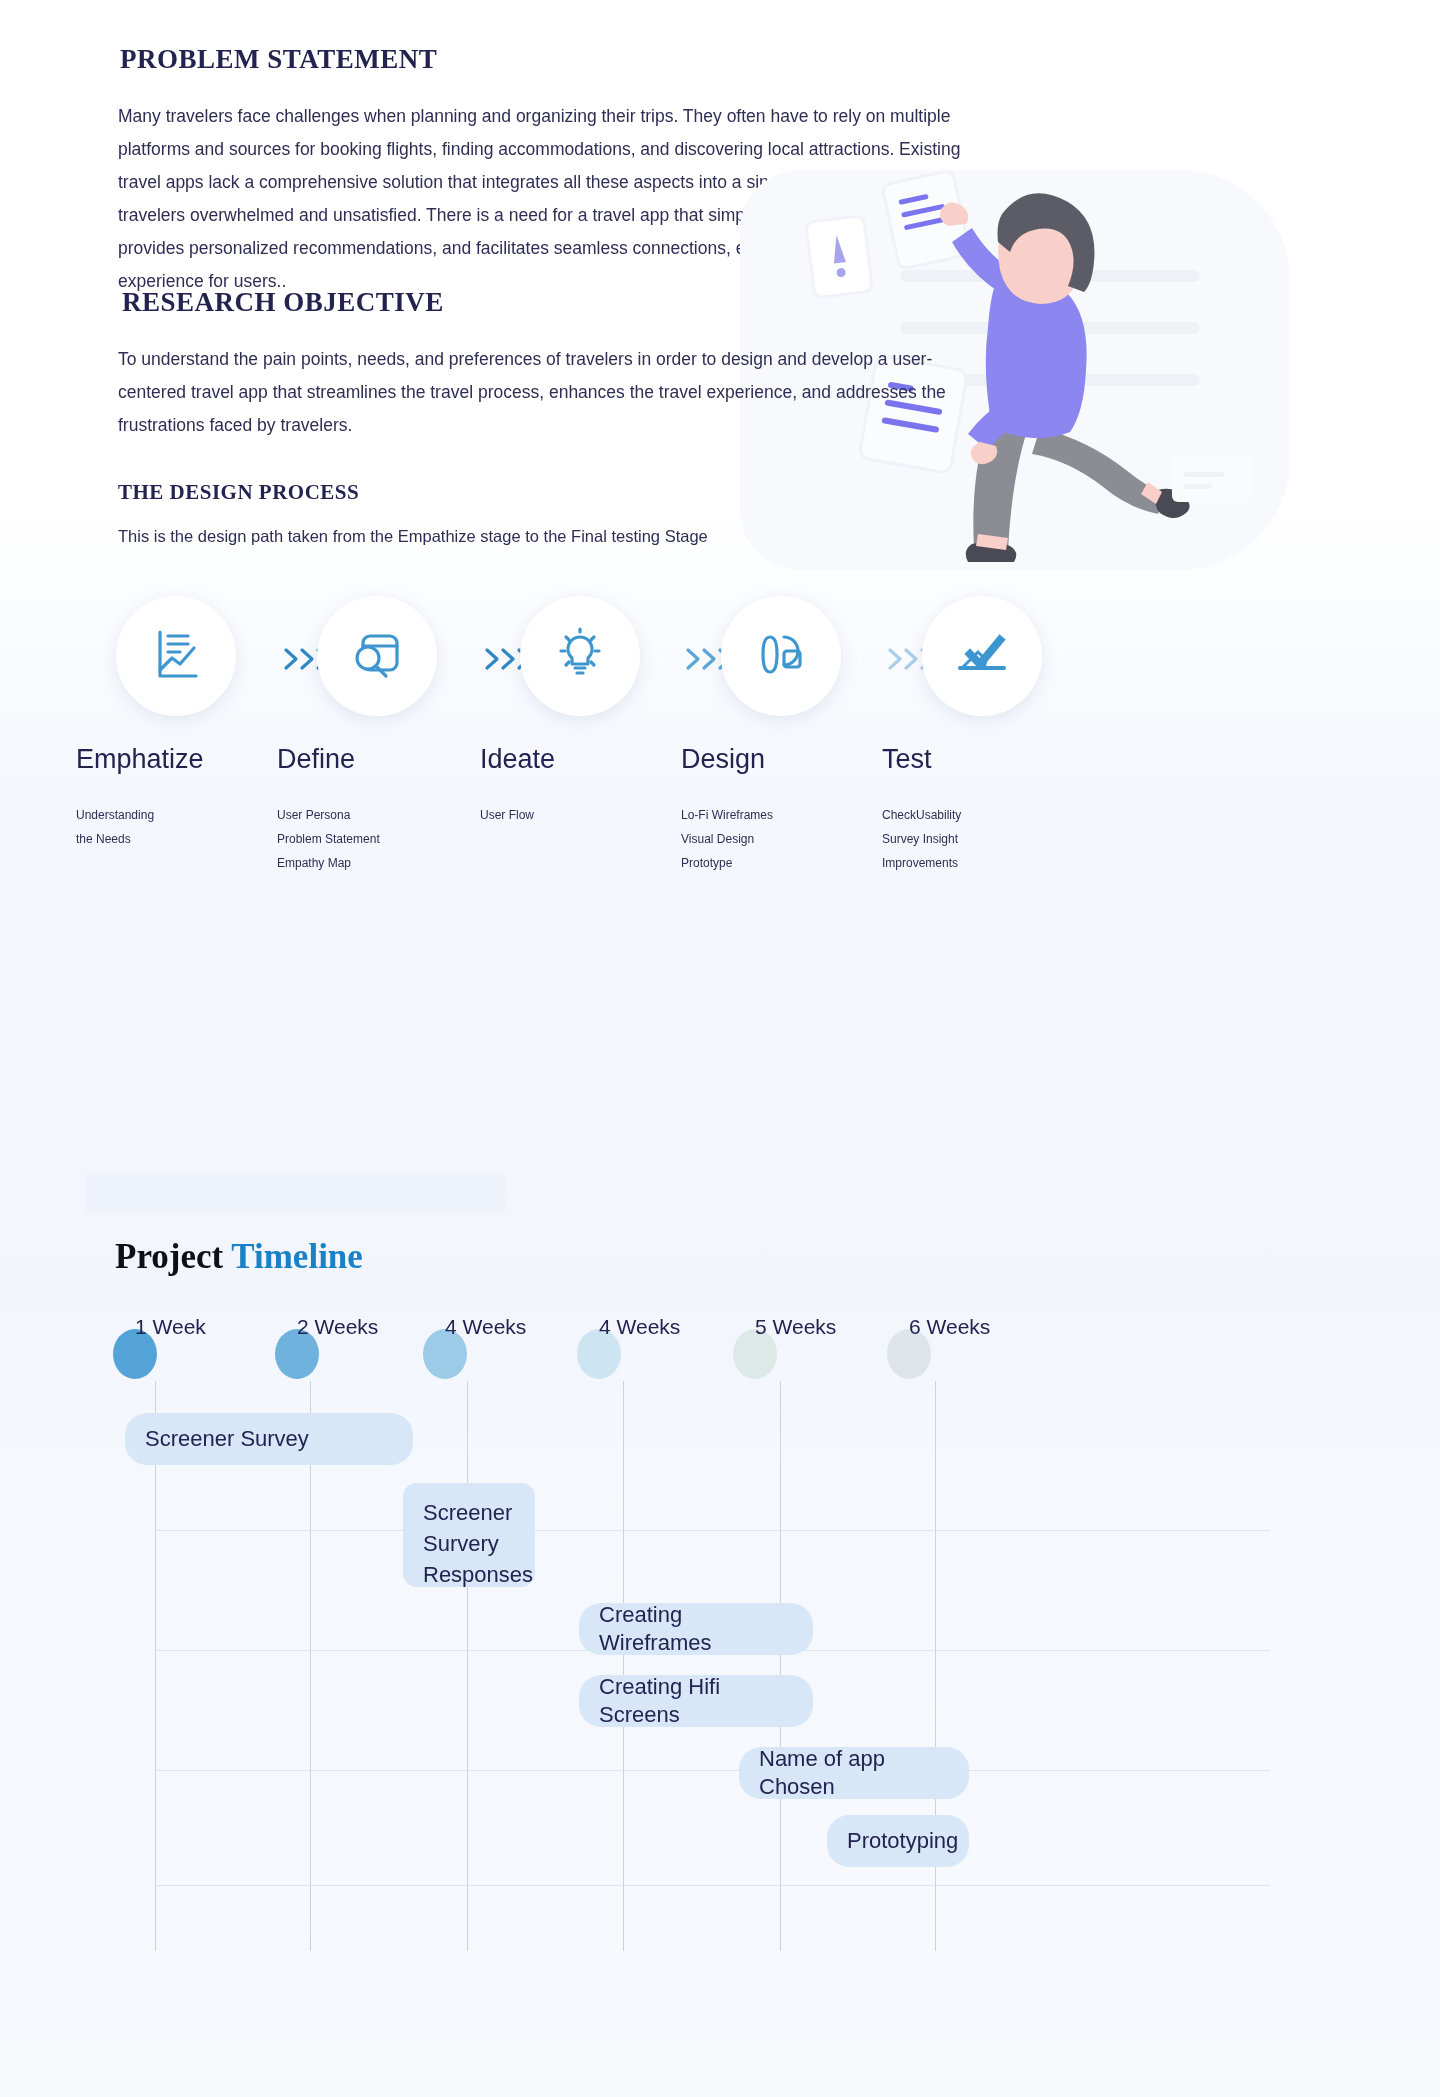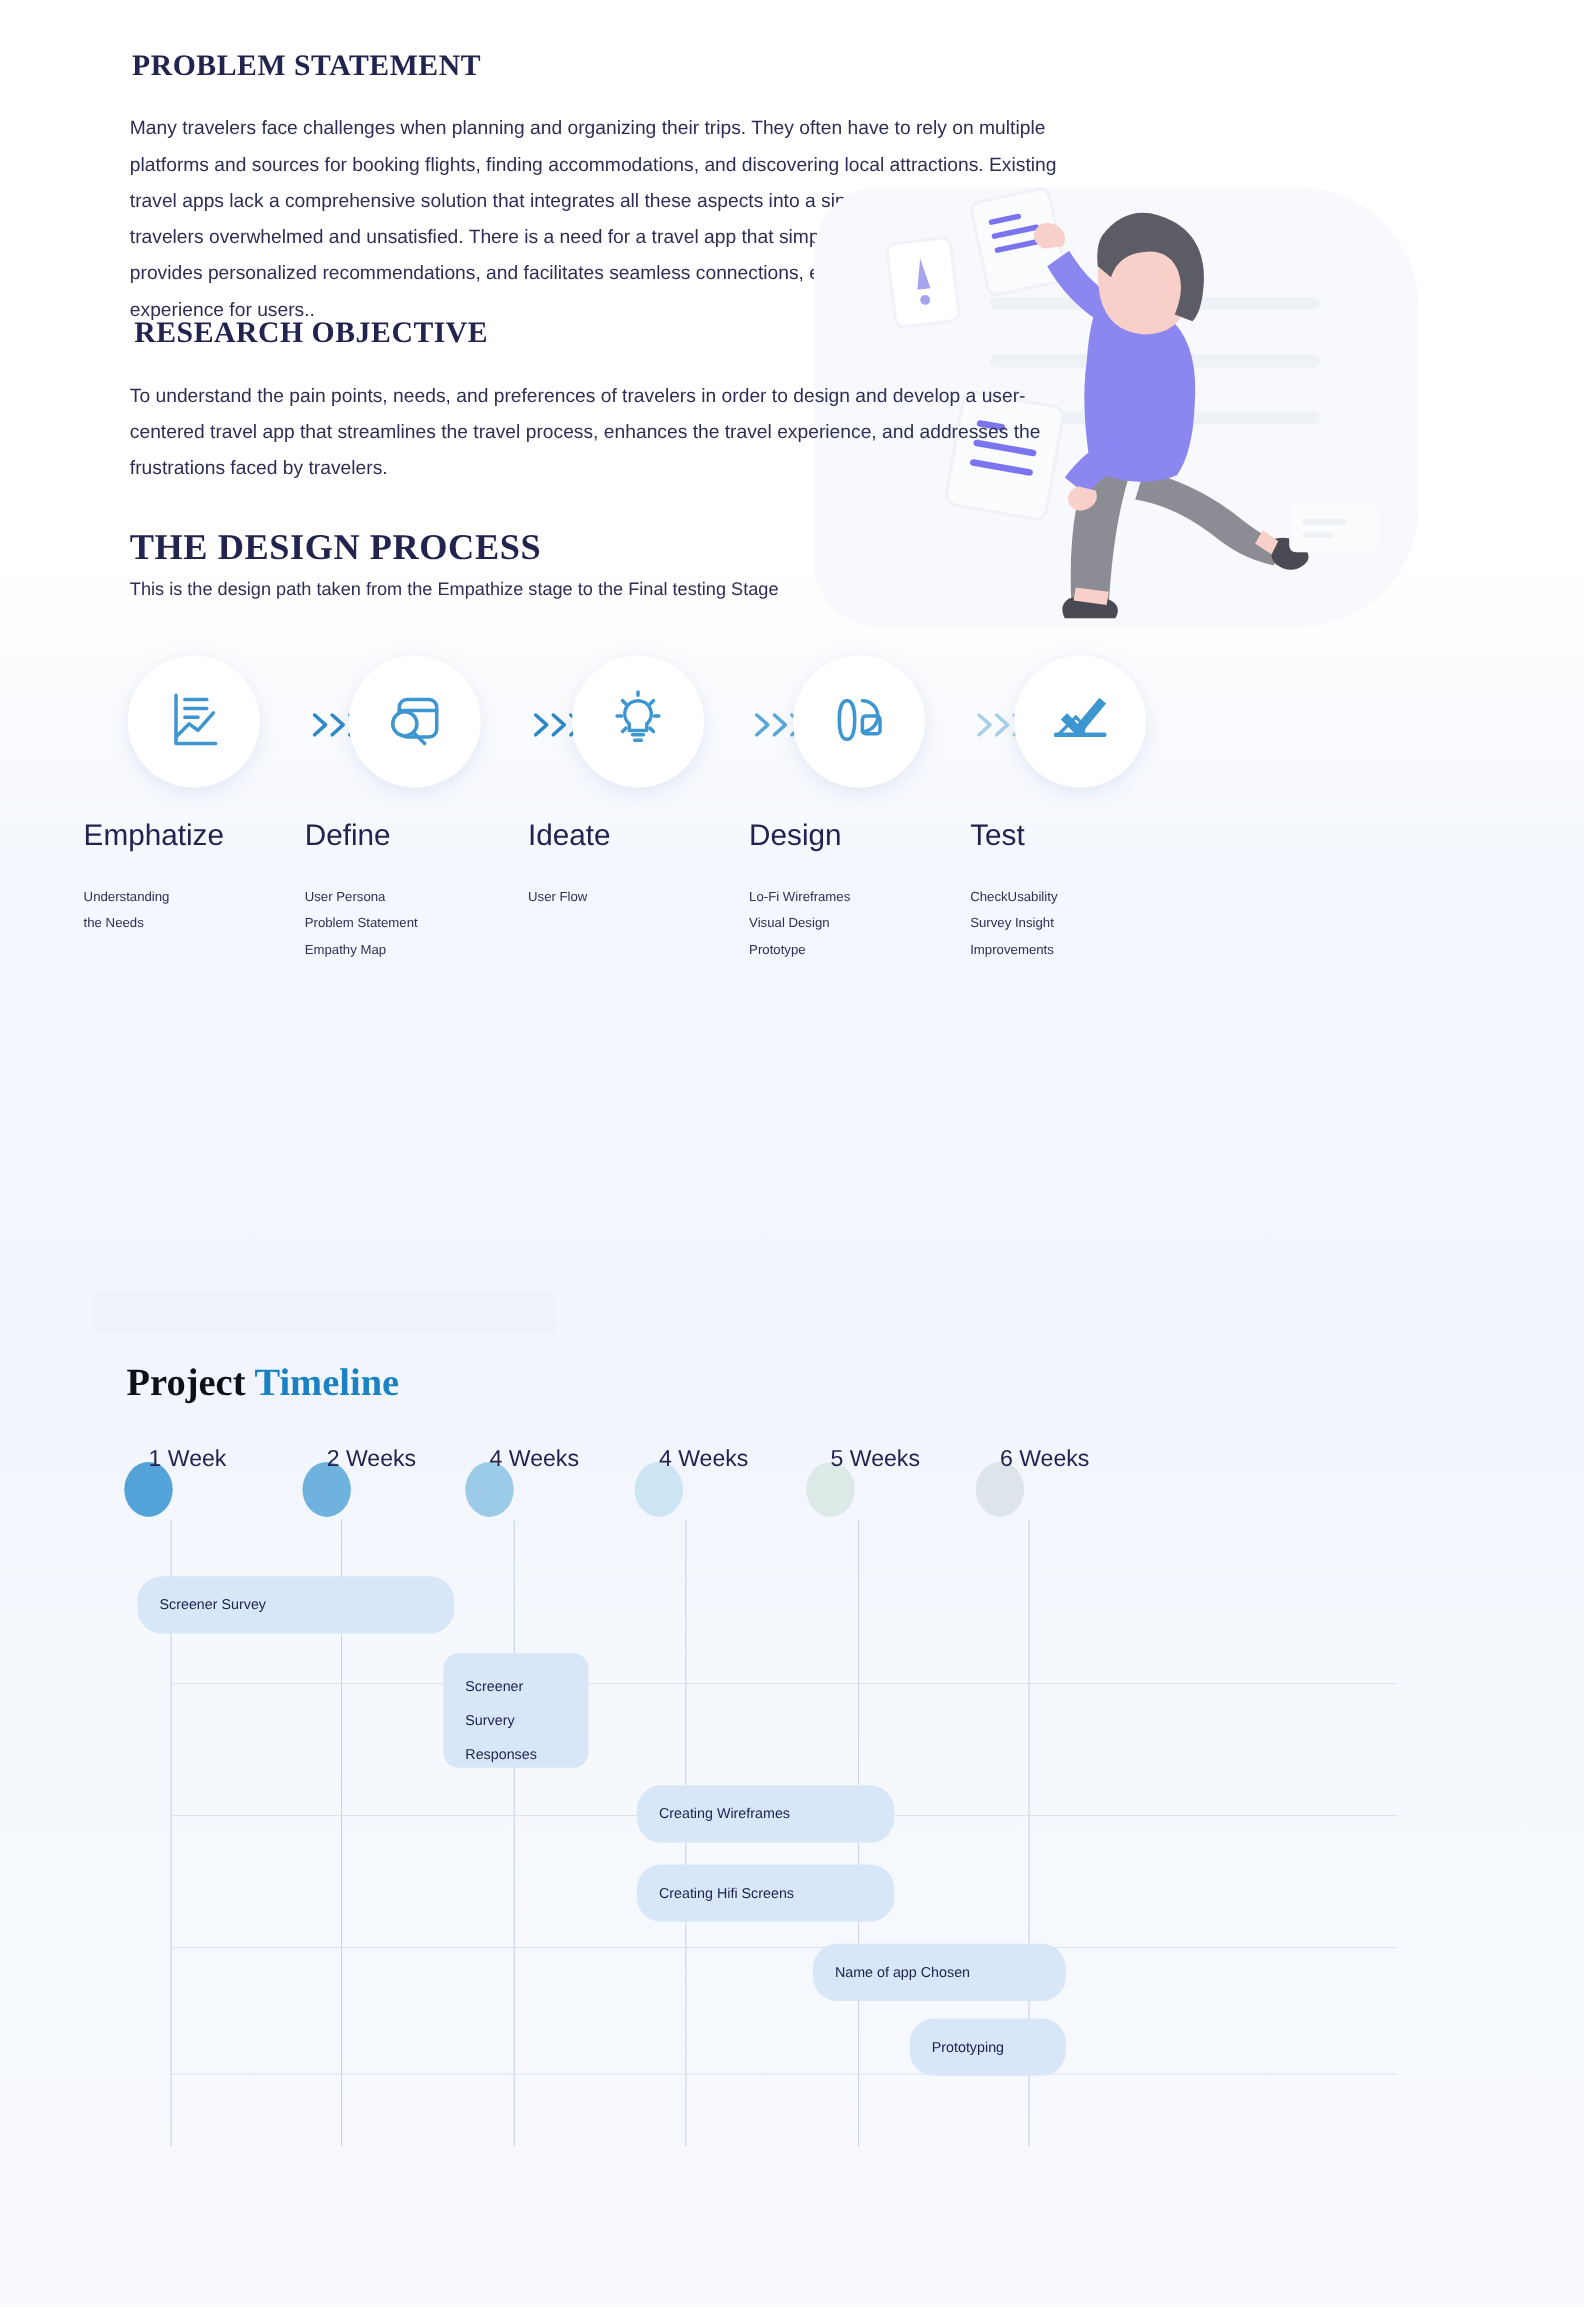--- a/index.html
+++ b/index.html
@@ -68,21 +68,21 @@
     left: 740px; top: 160px;
     width: 600px; height: 420px;
     opacity: 1;
     pointer-events: none;
   }
 
   
   #process-title {
     position: absolute;
     left: 118px; top: 480px;
-    font-size: 33px;
+    font-size: 21px;
   }
   #process-sub {
     position: absolute;
     left: 118px; top: 527px;
     font-size: 16.5px;
     color: #2e2e55;
     font-family: "Liberation Sans", sans-serif;
   }
 
   #process-row {
@@ -181,24 +181,23 @@
     width: 1115px;
   }
   .task-bar {
     position: absolute;
     background: #d7e7f7;
     border-radius: 22px;
     display: flex;
     align-items: center;
     padding: 17px 20px;
     color: #232350;
-    font-size: 13px;
+    font-size: 22px;
     line-height: 28px;
     font-family: "Liberation Sans", sans-serif;
-    margin-top: 20px;
   }
   .task-bar.tall { border-radius: 14px; align-items: flex-start; padding-top: 14px; }
 
   .ghost-block {
     position: absolute;
     left: 85px; top: 1173px;
     width: 420px; height: 40px;
     background: #eef2fa;
     border-radius: 4px;
   }

